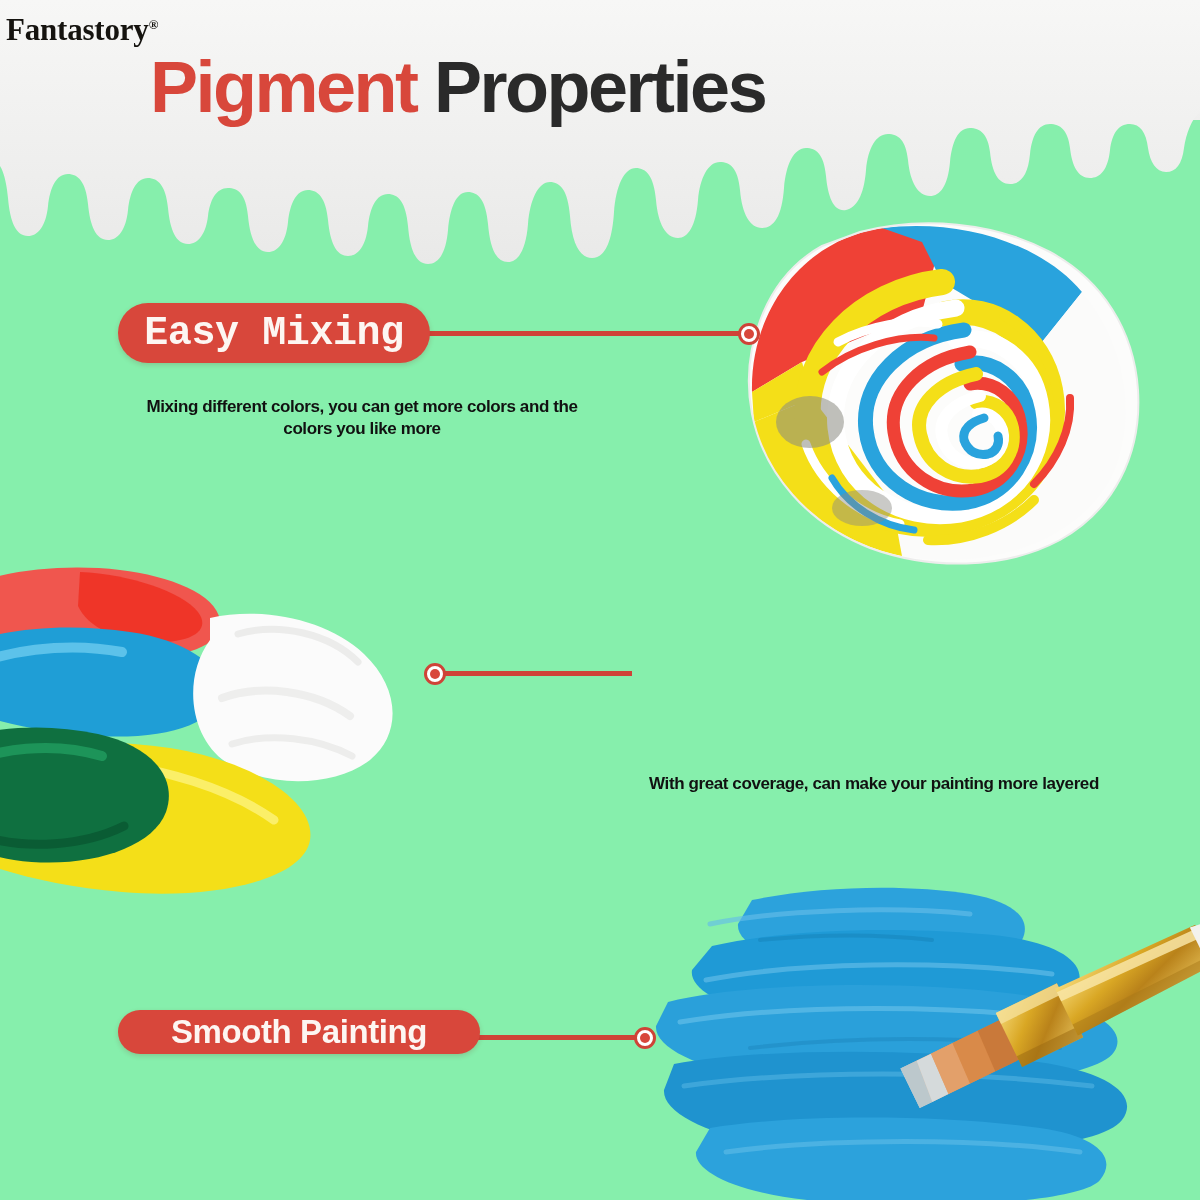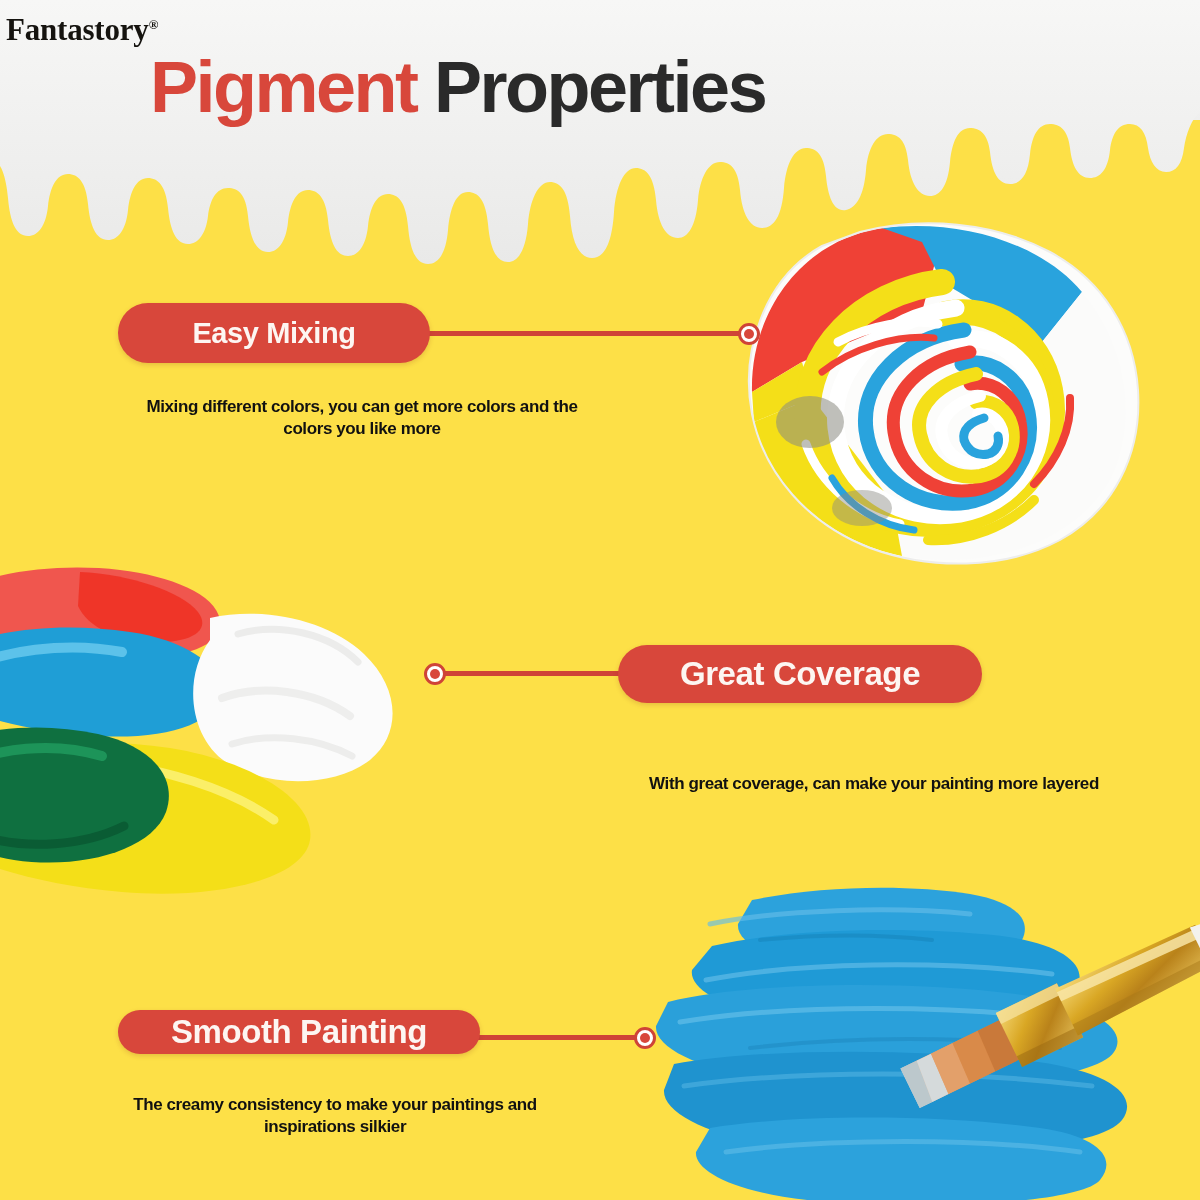--- a/index.html
+++ b/index.html
@@ -9,21 +9,21 @@
     background: #ffffff;
   }
   body {
     font-family: "Liberation Sans", sans-serif;
   }
   #page {
     position: relative;
     width: 1200px;
     height: 1200px;
     overflow: hidden;
-    background: #fde047;
+    background: #86efac;
   }
 
   
   .header-band {
     position: absolute;
     left: 0; top: 0;
     width: 1200px;
     height: 120px;
     background: linear-gradient(180deg, #fbfbfa 0%, #f4f4f3 55%, #efefee 100%);
     overflow: visible;
@@ -82,21 +82,22 @@
     font-weight: bold;
     letter-spacing: -0.4px;
     box-shadow: 0 2px 5px rgba(120,35,28,0.18);
     z-index: 8;
     white-space: nowrap;
   }
 
   #badge-easy-mixing {
     left: 118px; top: 303px;
     width: 312px; height: 60px;
-    font-size: 29px;
+    font-size: 40px;
+    font-family: Liberation Mono, monospace;
   }
   #badge-great-coverage {
     left: 618px; top: 645px;
     width: 364px; height: 58px;
     font-size: 33px;
   }
   #badge-smooth-painting {
     left: 118px; top: 1010px;
     width: 362px; height: 44px;
     font-size: 33px;
@@ -350,23 +351,21 @@
   <div class="connector-dot" id="conn-easy-dot"></div>
 
   <div class="connector" id="conn-coverage-line"></div>
   <div class="connector-dot" id="conn-coverage-dot"></div>
 
   <div class="connector" id="conn-smooth-line"></div>
   <div class="connector-dot" id="conn-smooth-dot"></div>
 
   <div class="badge" id="badge-easy-mixing">Easy Mixing</div>
 
-  <div class="badge" id="badge-great-coverage">Great Coverage</div>
 
   <div class="badge" id="badge-smooth-painting">Smooth Painting</div>
 
   <div class="feature-desc" id="desc-easy-mixing">Mixing different colors, you can get more colors and the colors you like more</div>
 
   <div class="feature-desc" id="desc-great-coverage">With great coverage, can make your painting more layered</div>
 
-  <div class="feature-desc" id="desc-smooth-painting">The creamy consistency to make your paintings and inspirations silkier</div>
 
 </div>
 
 </body></html>

